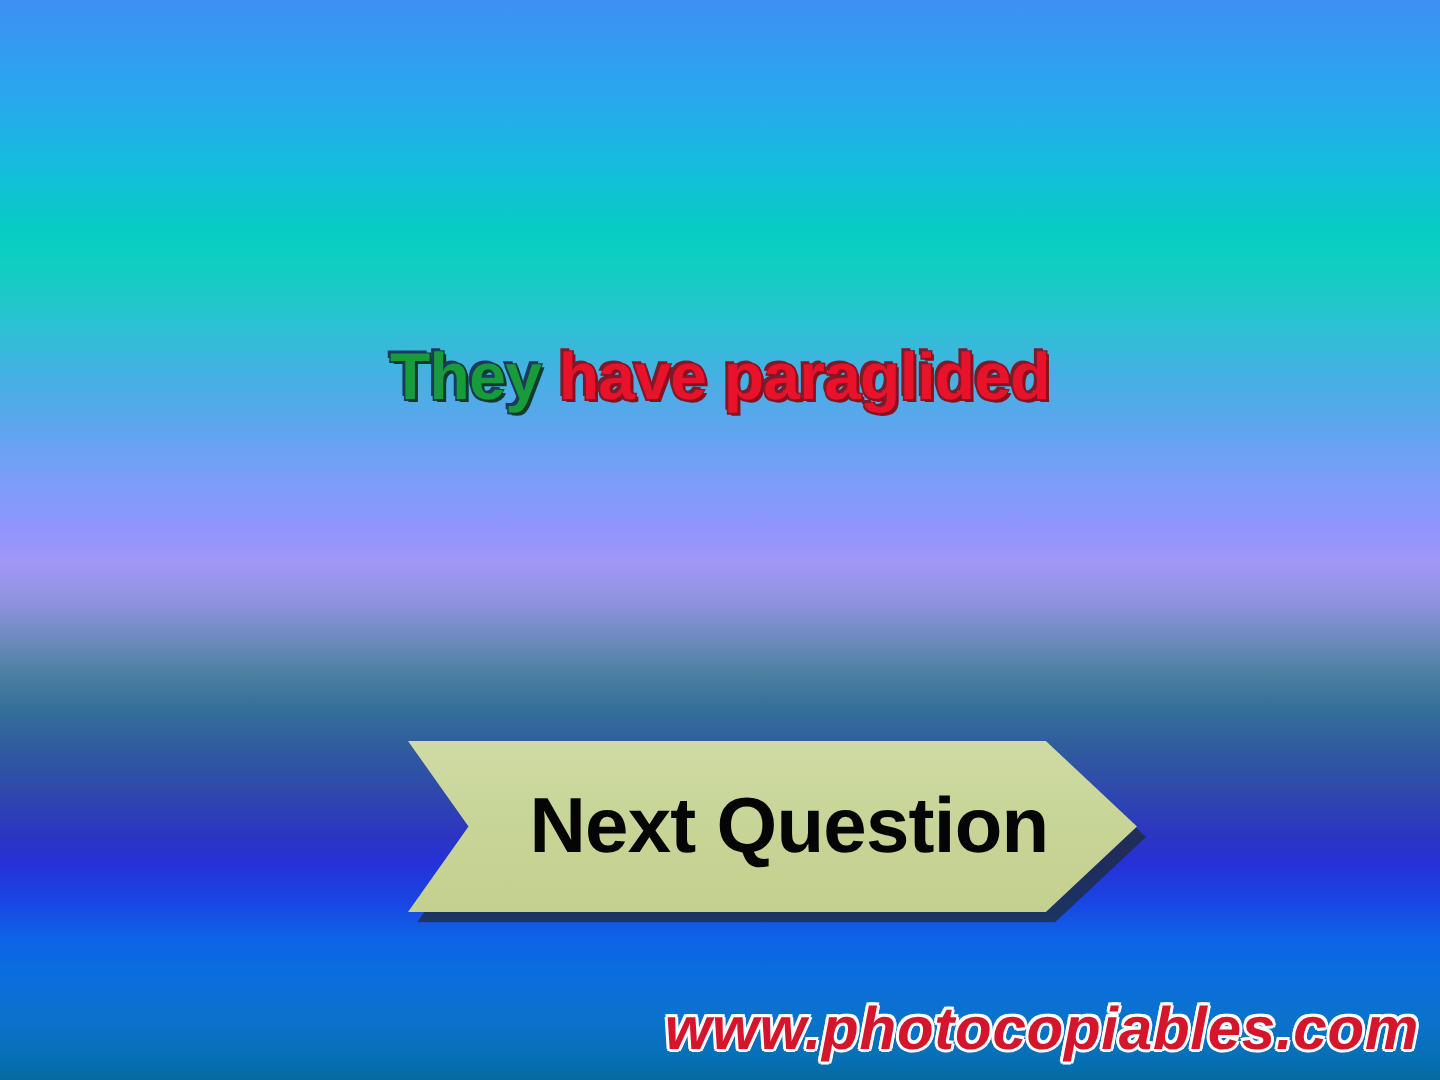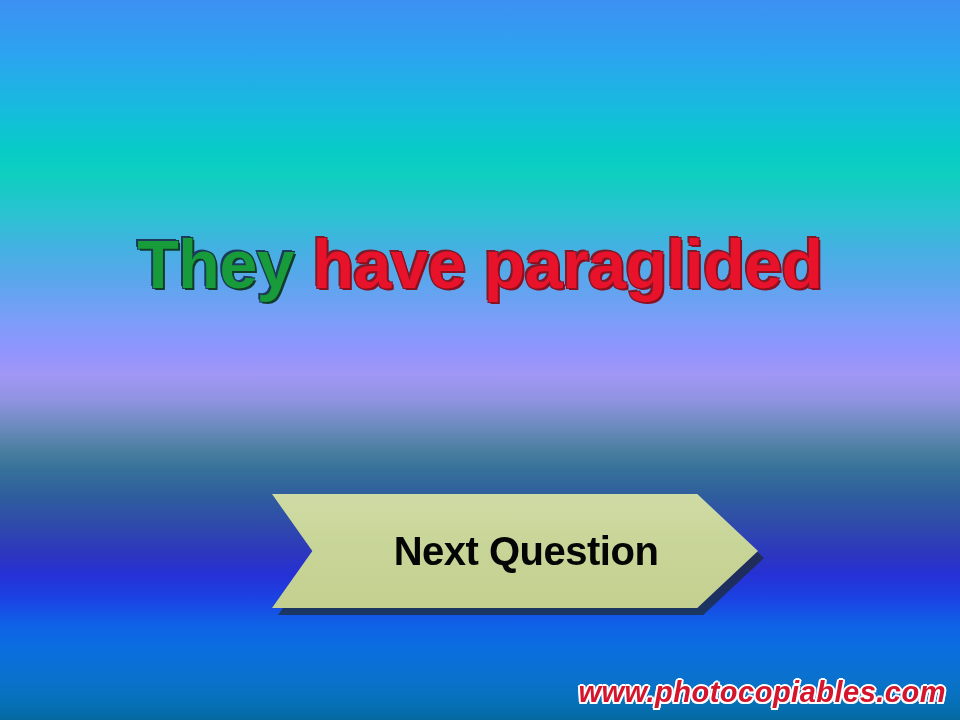--- a/index.html
+++ b/index.html
@@ -47,21 +47,21 @@
     );
   }
 
   
   .heading {
     position: absolute;
     left: 0;
     top: 228px;
     width: 960px;
     text-align: center;
-    font-size: 68px;
+    font-size: 44px;
     font-weight: bold;
     line-height: 1.07;
     letter-spacing: -0.5px;
     white-space: nowrap;
     user-select: none;
   }
   .heading .line {
     display: block;
   }
   .w-green {
@@ -118,33 +118,33 @@
     left: 0;
     top: 0;
     width: 486px;
     height: 114px;
     display: flex;
     align-items: center;
     justify-content: center;
     padding-left: 22px;
     box-sizing: border-box;
     color: #050505;
-    font-size: 40px;
+    font-size: 52px;
     font-weight: bold;
     letter-spacing: -0.5px;
     white-space: nowrap;
     user-select: none;
   }
 
   
   #footer {
     position: absolute;
     right: 14px;
     bottom: 11px;
-    font-size: 29px;
+    font-size: 40px;
     font-weight: bold;
     font-style: italic;
     letter-spacing: 0.5px;
     color: #d4152c;
     white-space: nowrap;
     user-select: none;
     text-shadow:
       -1.5px -1.5px 0 #ffffff,
        1.5px -1.5px 0 #ffffff,
       -1.5px  1.5px 0 #ffffff,

